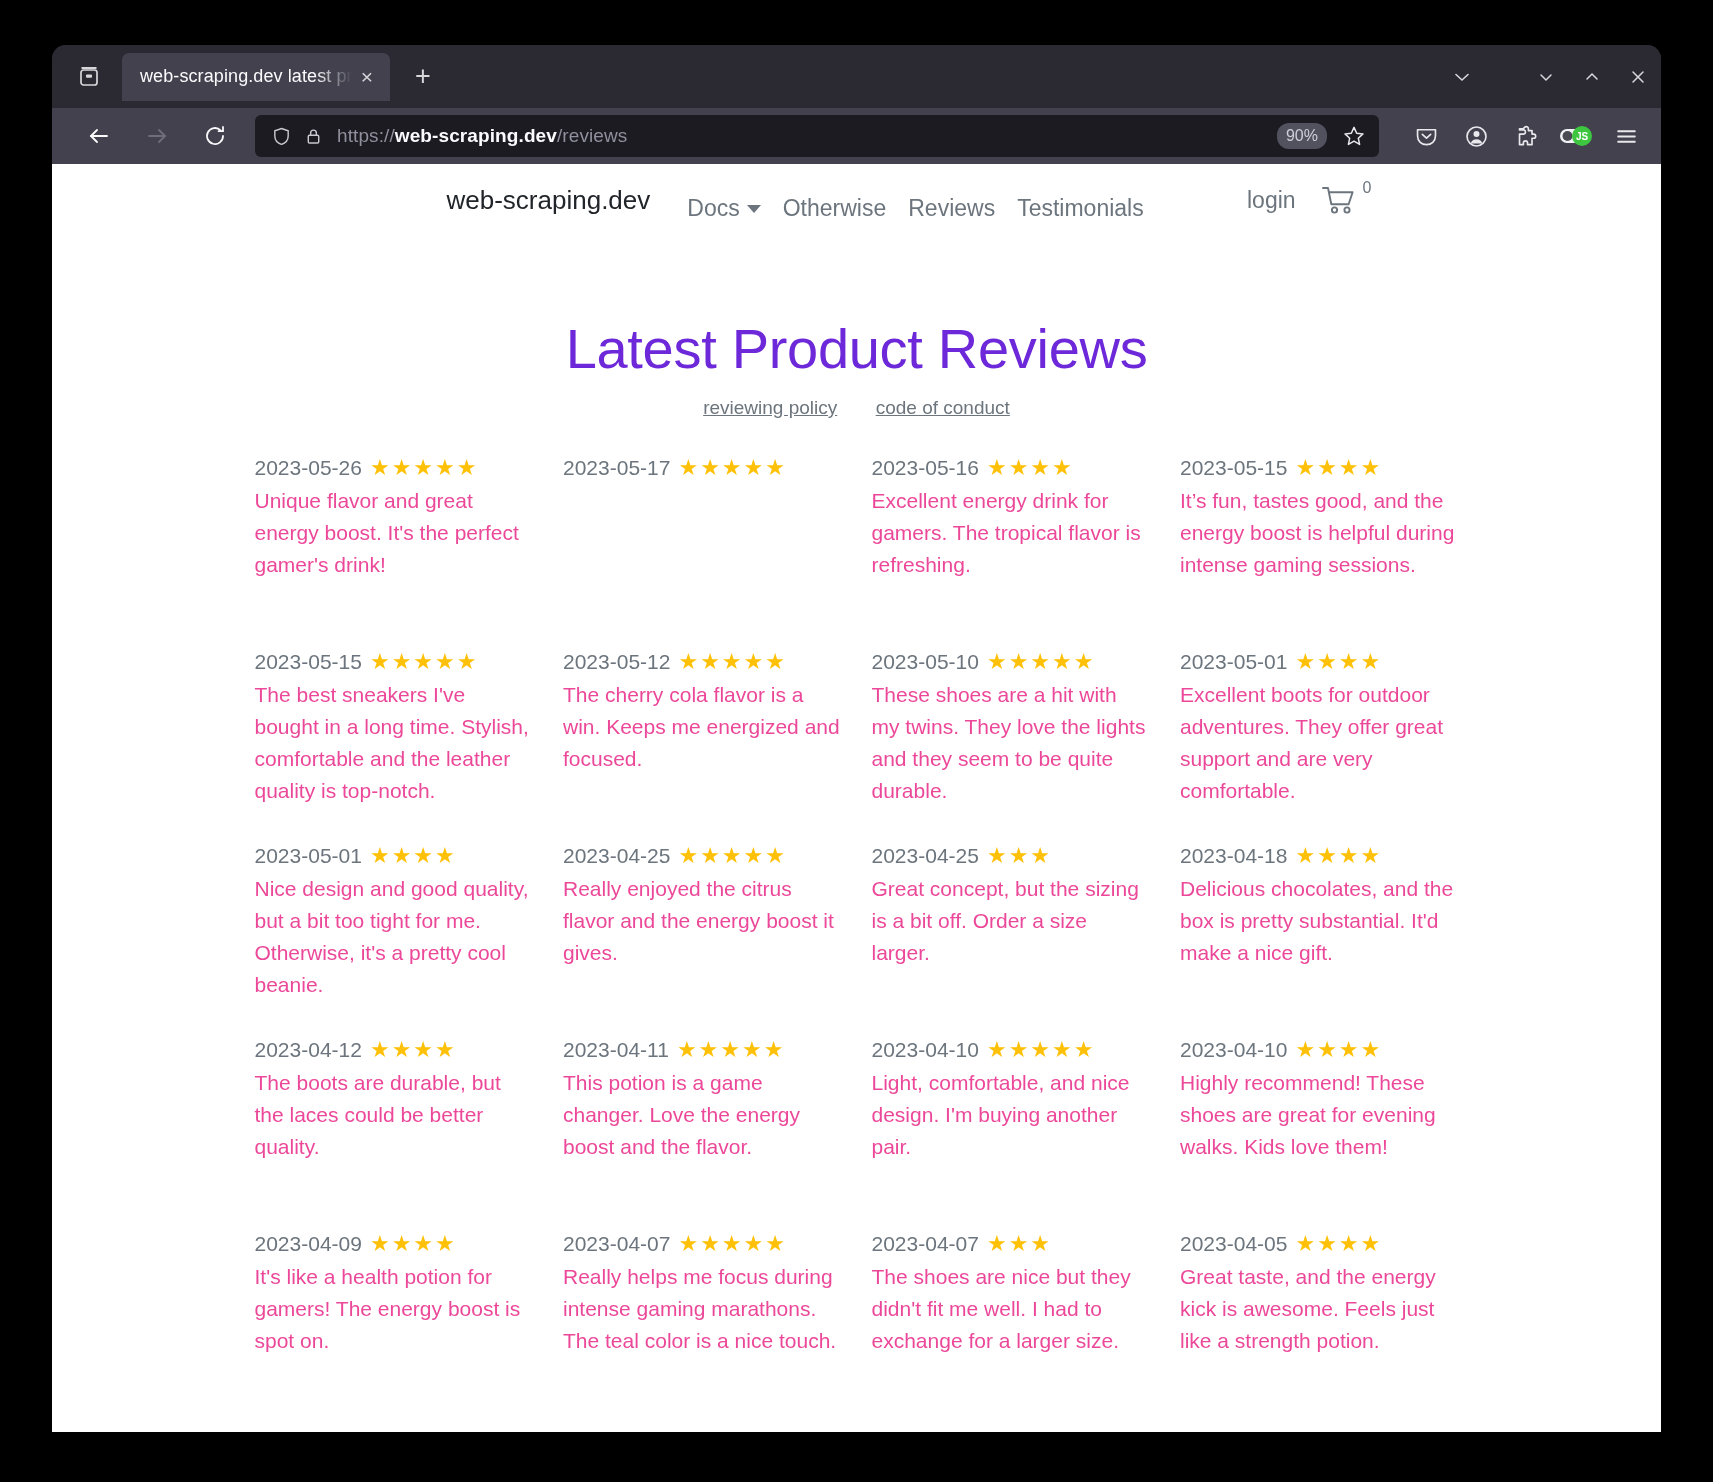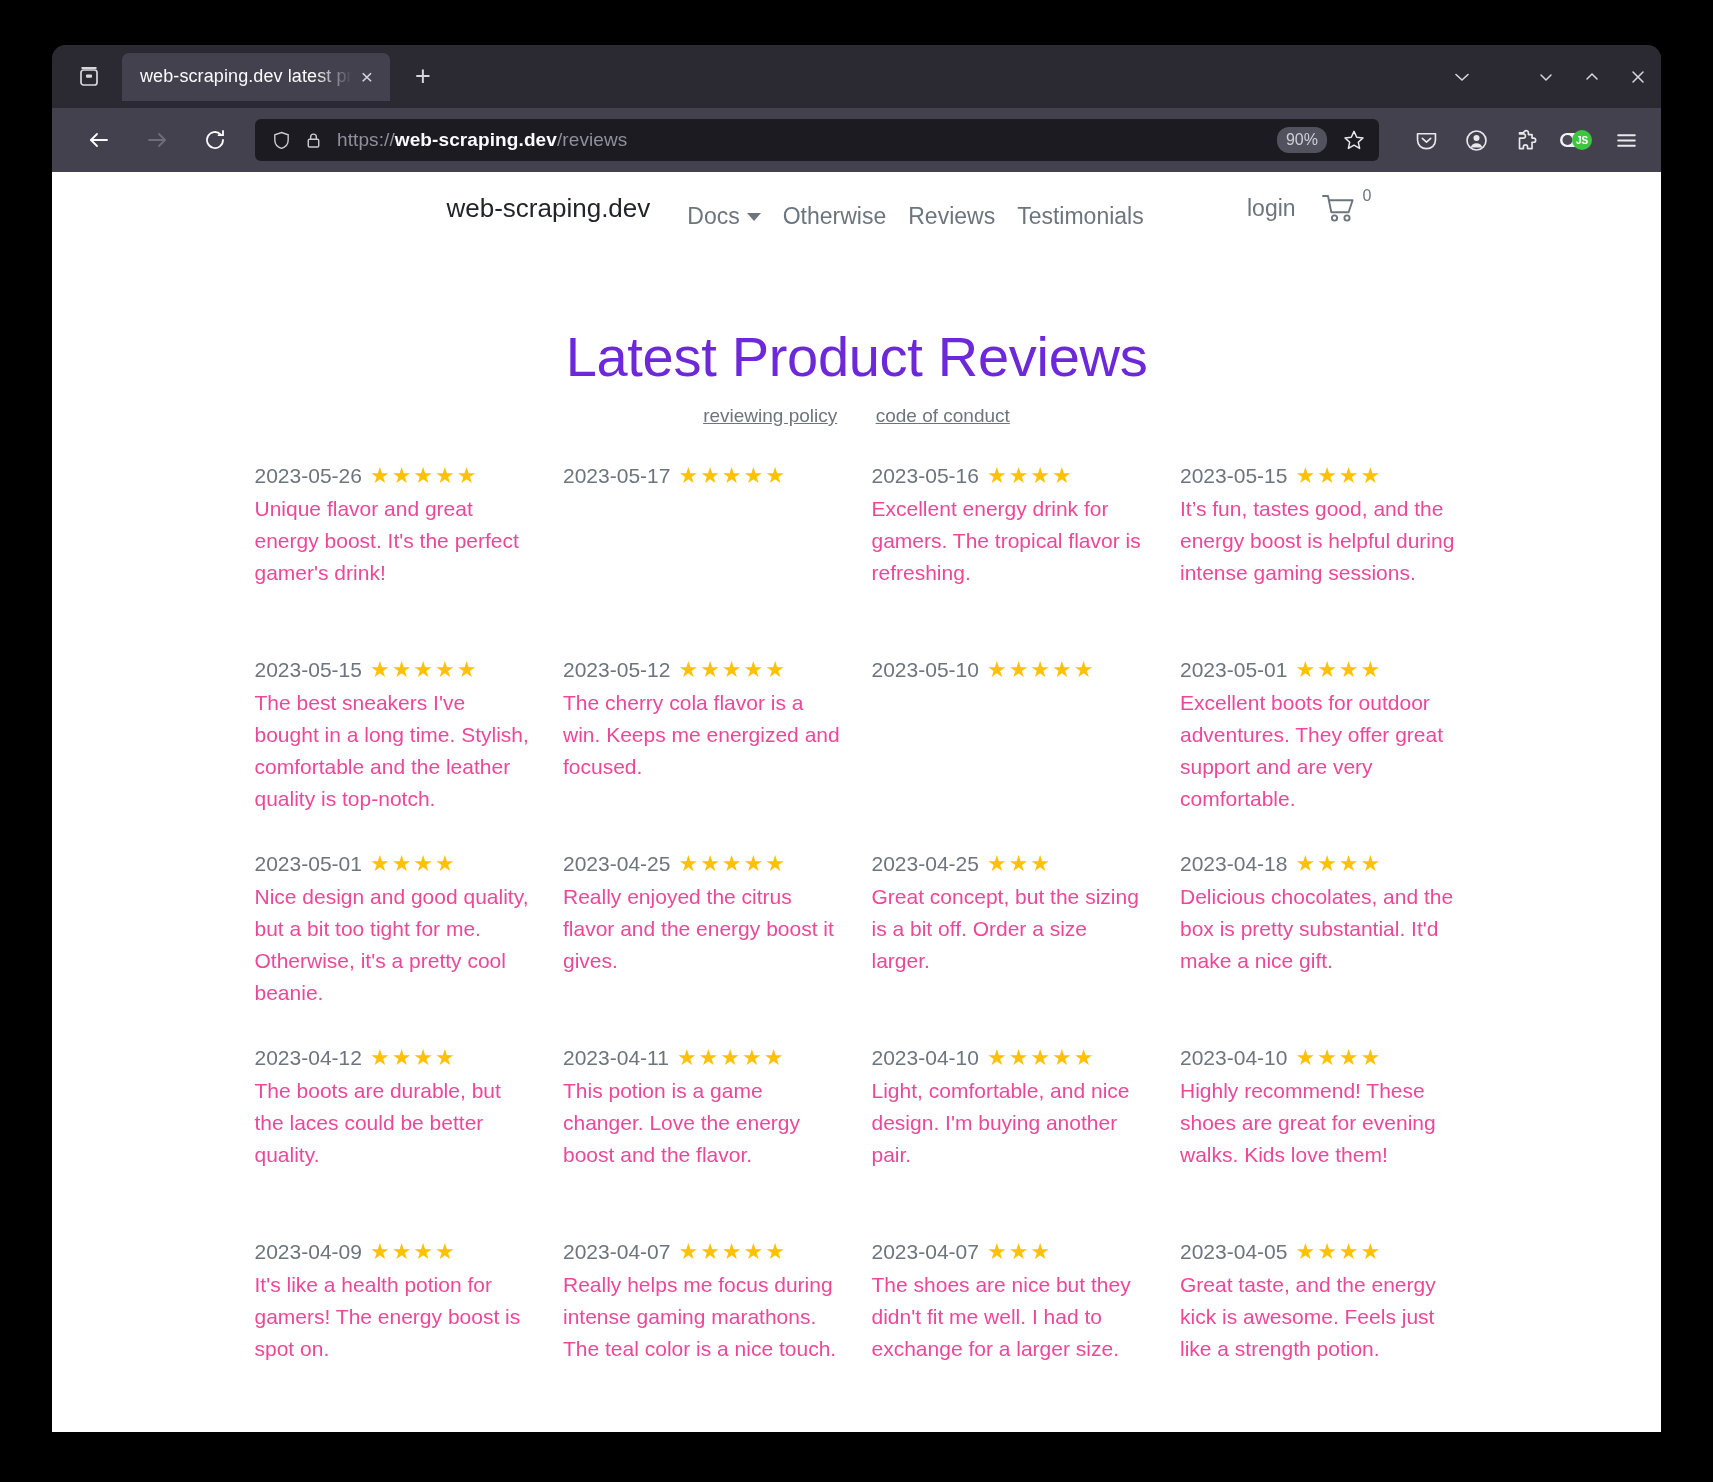--- a/index.html
+++ b/index.html
@@ -75,21 +75,21 @@
     height: 63px;
     display: flex; align-items: center;
   }
   .wc {
     width: 46px; height: 63px;
     display: flex; align-items: center; justify-content: center;
   }
   .wc.spacer { width: 38px; }
   
   .navbar {
-    height: 64px;
+    height: 56px;
     background: #42414d;
     display: flex; align-items: center;
     padding: 0 14px;
     flex: none;
   }
   .nav-btn {
     width: 44px; height: 44px;
     display: flex; align-items: center; justify-content: center;
     border-radius: 5px;
     flex: none;
@@ -428,20 +428,21 @@
               <span>2023-05-12</span>
               <span class="stars">★★★★★</span>
             </div>
             <div class="review-text">The cherry cola flavor is a win. Keeps me energized and focused.</div>
           </div>
           <div class="review">
             <div class="review-head">
               <span>2023-05-10</span>
               <span class="stars">★★★★★</span>
             </div>
+            <div class="review-text">These shoes are a hit with my twins. They love the lights and they seem to be quite durable.</div>
           </div>
           <div class="review">
             <div class="review-head">
               <span>2023-05-01</span>
               <span class="stars">★★★★</span>
             </div>
             <div class="review-text">Excellent boots for outdoor adventures. They offer great support and are very comfortable.</div>
           </div>
           <div class="review">
             <div class="review-head">

